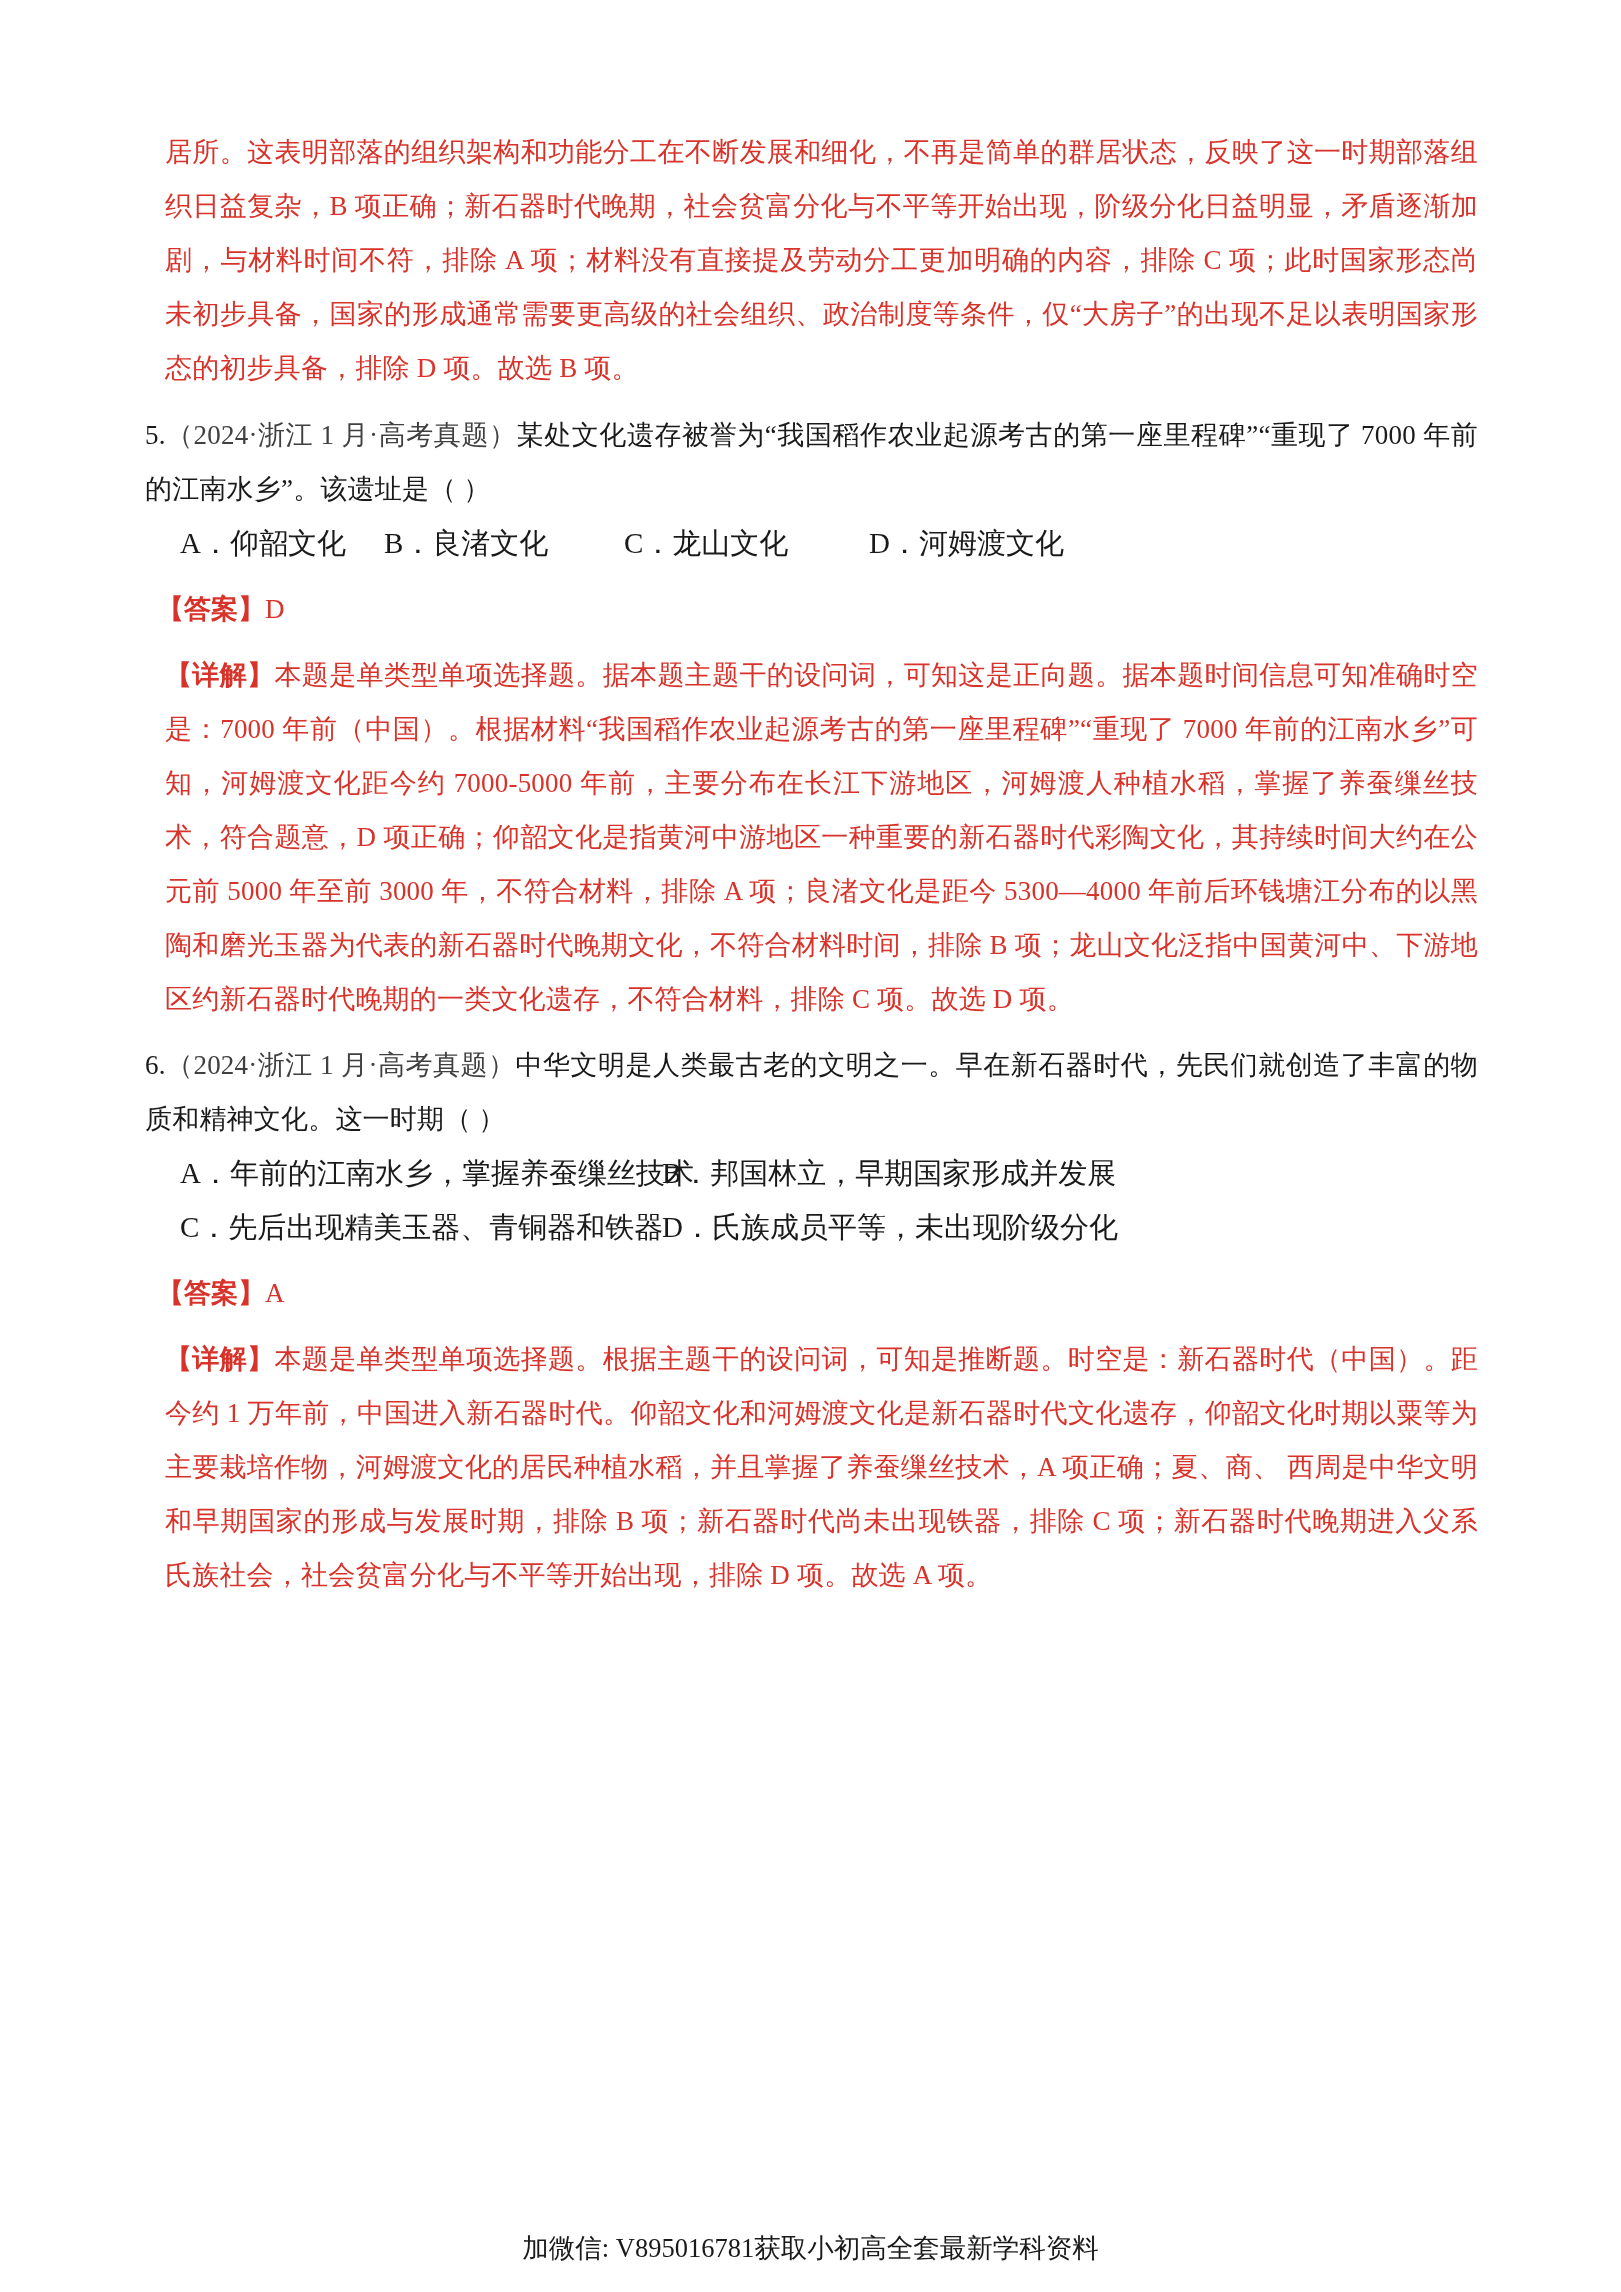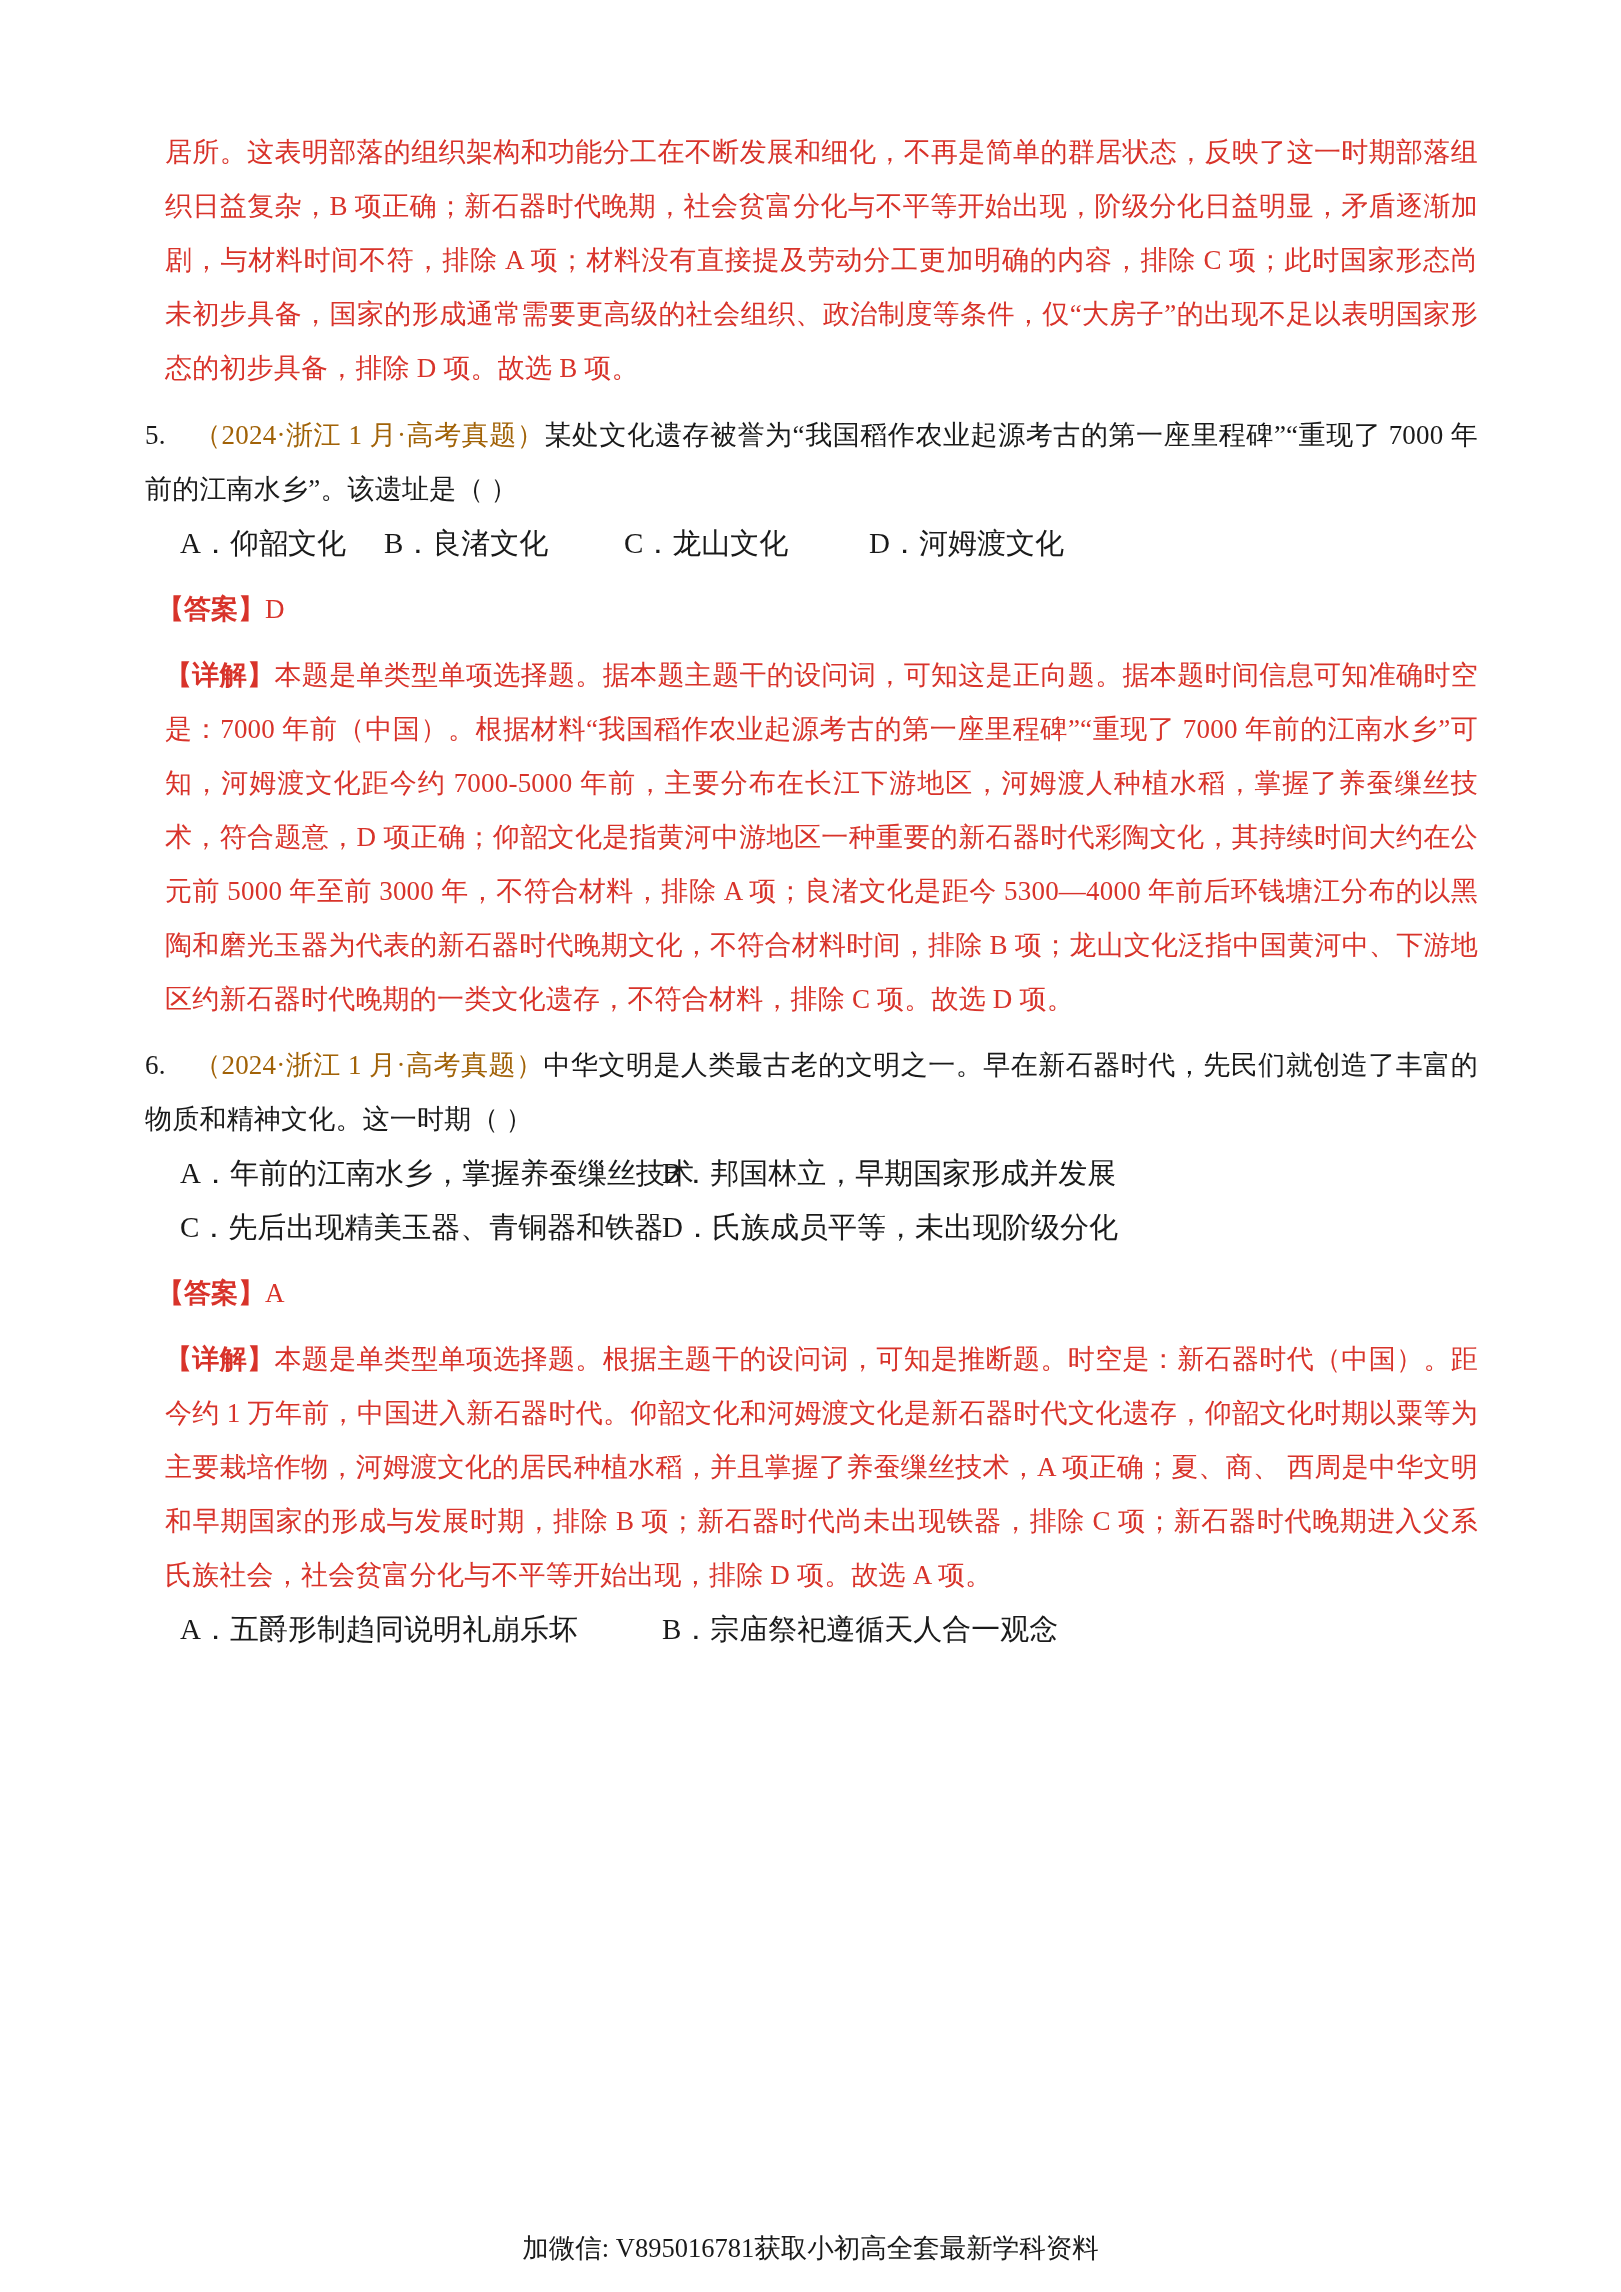--- a/index.html
+++ b/index.html
@@ -41,22 +41,21 @@
     color: #d8332a;
     margin-left: 20px;
   }
   .q-stem {
     margin-top: 12.7px;
   }
   .q-num {
     color: #1a1a1a;
   }
   .q-source {
-    color: #a16207;
-    margin-left: 28px;
+    color: #404040;
   }
   .q-body {
     color: #1a1a1a;
   }
   .options-row {
     font-size: 29px;
     line-height: 54px;
     color: #1a1a1a;
     margin: 0;
     padding-left: 35px;
@@ -138,22 +137,19 @@
 
     <p class="ans-line">
       <span class="tag">【答案】</span><span class="ans-letter">A</span>
     </p>
 
     <p class="para red">
       <span class="tag">【详解】</span><span>本题是单类型单项选择题。根据主题干的设问词，可知是推断题。时空是：新石器时代（中国）。距今约 1 万年前，中国进入新石器时代。仰韶文化和河姆渡文化是新石器时代文化遗存，仰韶文化时期以粟等为主要栽培作物，河姆渡文化的居民种植水稻，并且掌握了养蚕缫丝技术，A 项正确；夏、商、 西周是中华文明和早期国家的形成与发展时期，排除 B 项；新石器时代尚未出现铁器，排除 C 项；新石器时代晚期进入父系氏族社会，社会贫富分化与不平等开始出现，排除 D 项。故选 A 项。</span>
     </p>
 
 
-    <div class="options-row two-col">
-      <span class="opt opt-left"><span>A．</span><span>五爵形制趋同说明礼崩乐坏</span></span><span class="opt opt-right"><span>B．</span><span>宗庙祭祀遵循天人合一观念</span></span>
-    </div>
 
   </div>
 
   <div class="footer">加微信: V895016781获取小初高全套最新学科资料</div>
 
 </div>
 
 
 </body></html>

